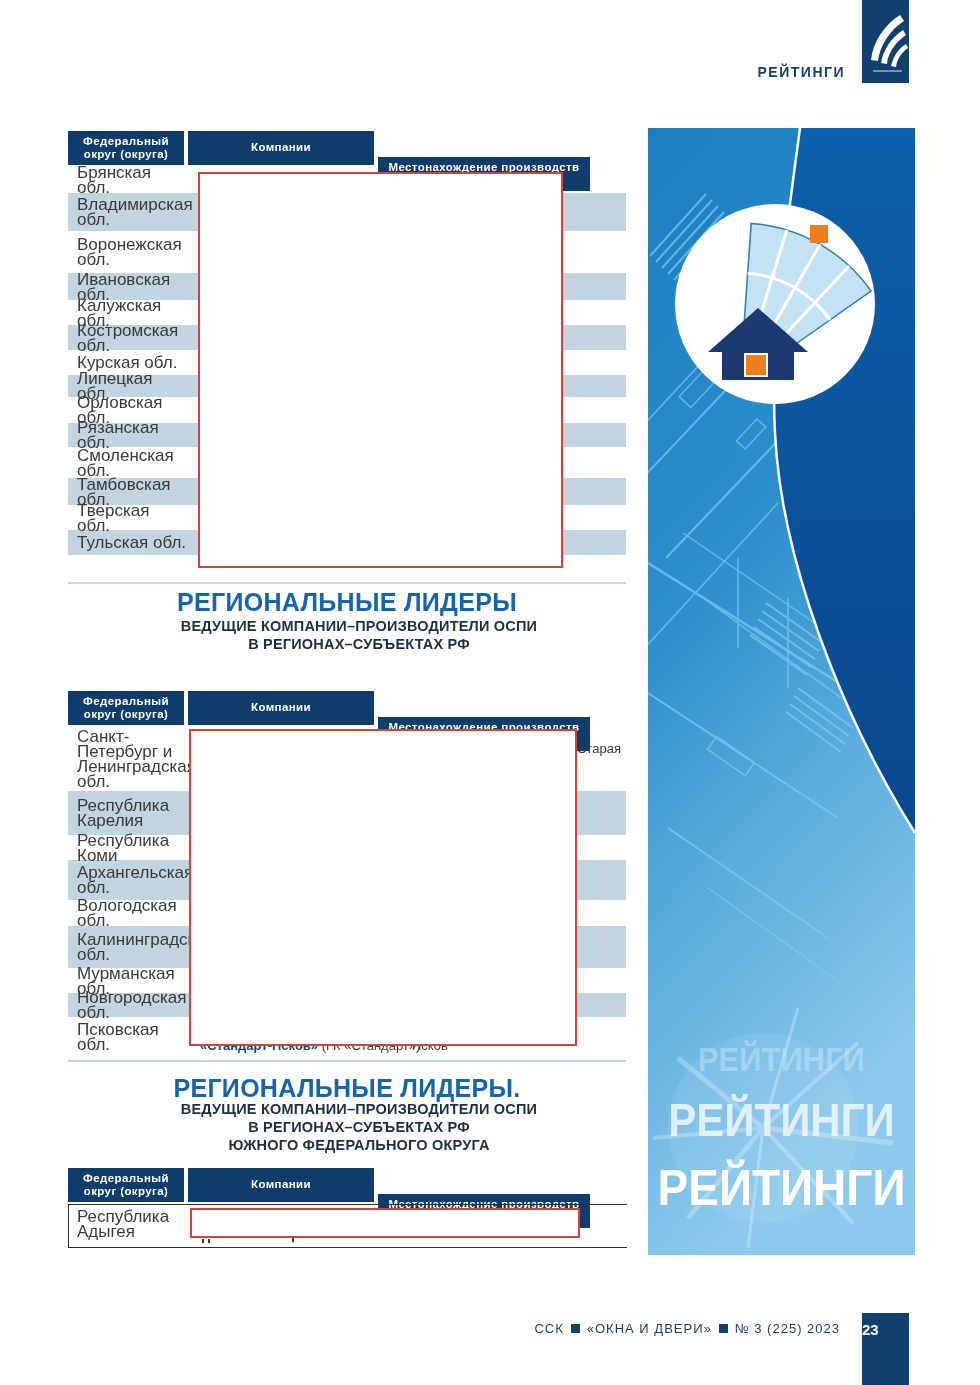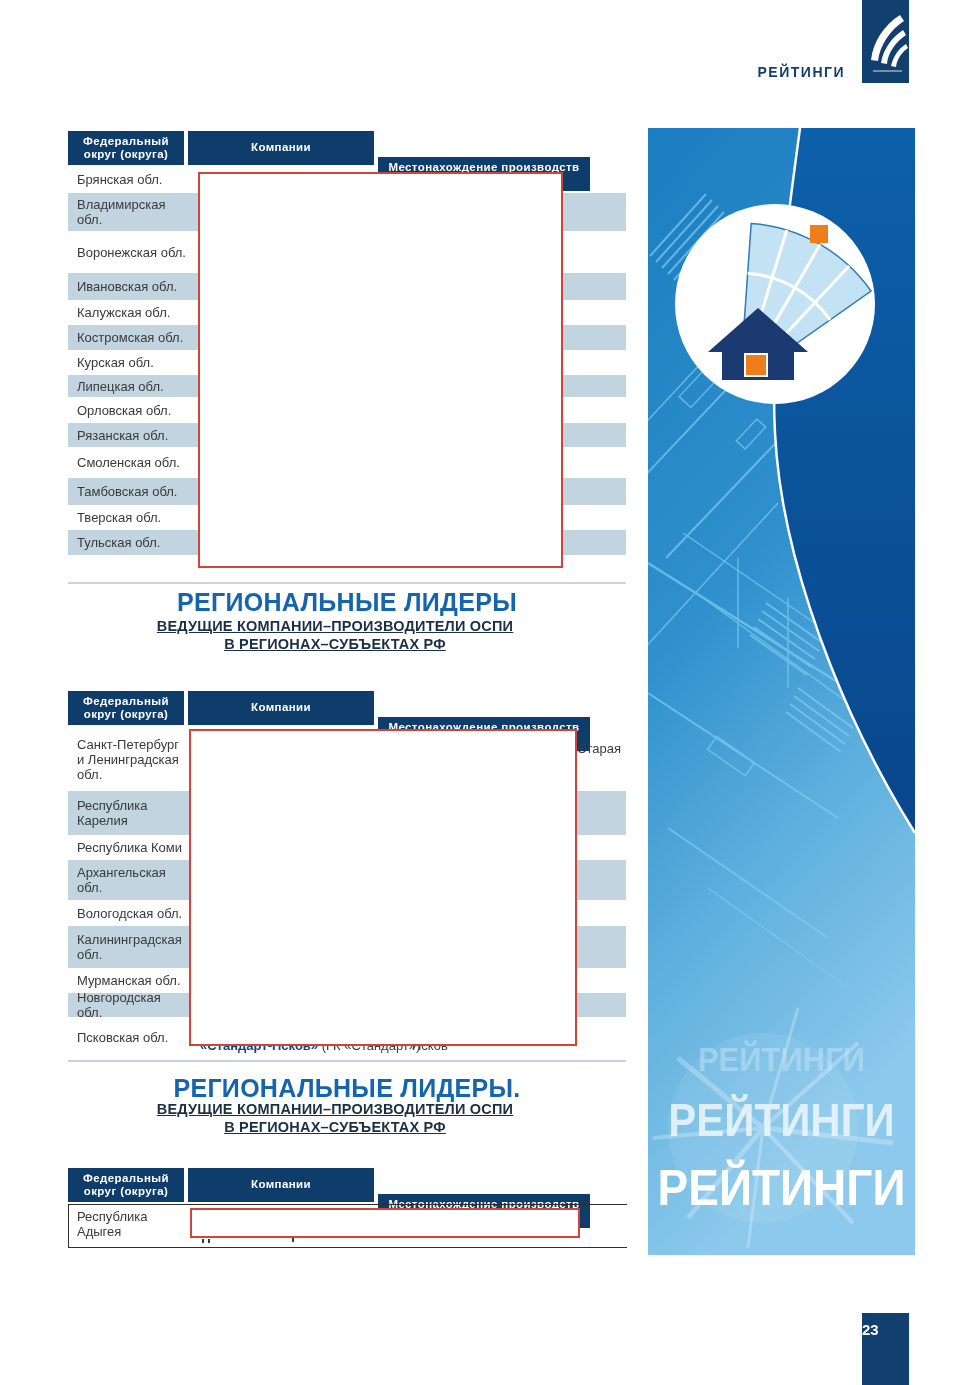--- a/index.html
+++ b/index.html
@@ -21,33 +21,33 @@
     letter-spacing:0.4px;padding:2px 4px;box-sizing:border-box;height:34px;
   }
   .c1{width:116px;margin-right:4px;}
   .c2{width:186px;margin-right:4px;}
   .c3{width:212px;margin-top:26px;}
   .trows{position:absolute;left:68px;width:558px;}
   .trow{width:100%;display:flex;}
   .trow.shaded{background:#c2d4e0;}
   .region{
     width:110px;padding-left:9px;display:flex;align-items:center;
-    font-size:13px;color:#3a3a3a;line-height:15px;
+    font-size:17px;color:#3a3a3a;line-height:15px;
   }
   .divider{position:absolute;left:68px;width:558px;height:2px;background:#c7d3dd;}
   .t3outline{position:absolute;left:68px;top:1204px;width:558px;height:42px;
     border-left:1px solid #2e2e2e;border-top:1px solid #2e2e2e;border-bottom:1px solid #2e2e2e;}
   
   .sec-title{
     position:absolute;left:68px;width:558px;text-align:center;
     font-size:25px;font-weight:bold;color:#1565ae;letter-spacing:0.3px;
   }
   .sec-sub{
-    position:absolute;left:56px;width:558px;text-align:center;
-    font-size:14.5px;font-weight:bold;color:#1b2f45;line-height:18px;letter-spacing:0.2px;text-decoration:underline;
+    position:absolute;left:80px;width:558px;text-align:center;
+    font-size:14.5px;font-weight:bold;color:#1b2f45;line-height:18px;letter-spacing:0.2px;
   }
   
   .redbox{position:absolute;background:#ffffff;border:2px solid #cf4539;box-sizing:border-box;z-index:5;}
   .frag{position:absolute;z-index:4;font-size:13px;color:#3a3a3a;white-space:nowrap;}
   .frag b{color:#14477d;}
   .stub{position:absolute;width:2px;height:4px;background:#3a3a3a;z-index:4;}
   
   .sidebar{position:absolute;left:648px;top:128px;width:267px;height:1127px;overflow:hidden;}
   .wm{
     position:absolute;left:0;width:267px;text-align:center;font-weight:bold;
@@ -173,20 +173,21 @@
     <div class="trow" style="height:40px">
         <div class="region">Псковская обл.</div>
       </div>
   </div>
   <div class="divider" style="top:1060px"></div>
 
   <div class="sec-title" style="top:1074px">РЕГИОНАЛЬНЫЕ ЛИДЕРЫ.</div>
   <div class="sec-sub" style="top:1100px">
     <div>ВЕДУЩИЕ КОМПАНИИ–ПРОИЗВОДИТЕЛИ ОСПИ</div>
     <div>В РЕГИОНАХ–СУБЪЕКТАХ РФ</div>
+    <div>ЮЖНОГО ФЕДЕРАЛЬНОГО ОКРУГА</div>
   </div>
 
   <div class="thead" style="top:1168px">
     <div class="thcell c1">Федеральный округ (округа)</div>
     <div class="thcell c2">Компании</div>
     <div class="thcell c3">Местонахождение производств (город, регион)</div>
   </div>
   <div class="t3outline"></div>
   <div class="trows" style="top:1202px">
     <div class="trow" style="height:44px">
@@ -286,15 +287,22 @@
         <path d="M60,224 L110,180 L160,224 L146,224 L146,252 L74,252 L74,224 Z" fill="#1c3a72"></path>
         <rect x="97" y="226" width="22" height="22" fill="#ef7d1a" stroke="#ffffff" stroke-width="2"></rect>
         <rect x="162" y="97" width="18" height="18" fill="#ef7d1a"></rect>
       </g>
     </svg>
     <div class="wm wm1">РЕЙТИНГИ</div>
     <div class="wm wm2">РЕЙТИНГИ</div>
     <div class="wm wm3">РЕЙТИНГИ</div>
   </div>
 
+  <div class="footer-line">
+    <span>ССК</span>
+    <span class="sq"></span>
+    <span>«ОКНА И ДВЕРИ»</span>
+    <span class="sq"></span>
+    <span>№ 3 (225) 2023</span>
+  </div>
   <div class="page-num">23</div>
 
 </div>
 
 </body></html>

